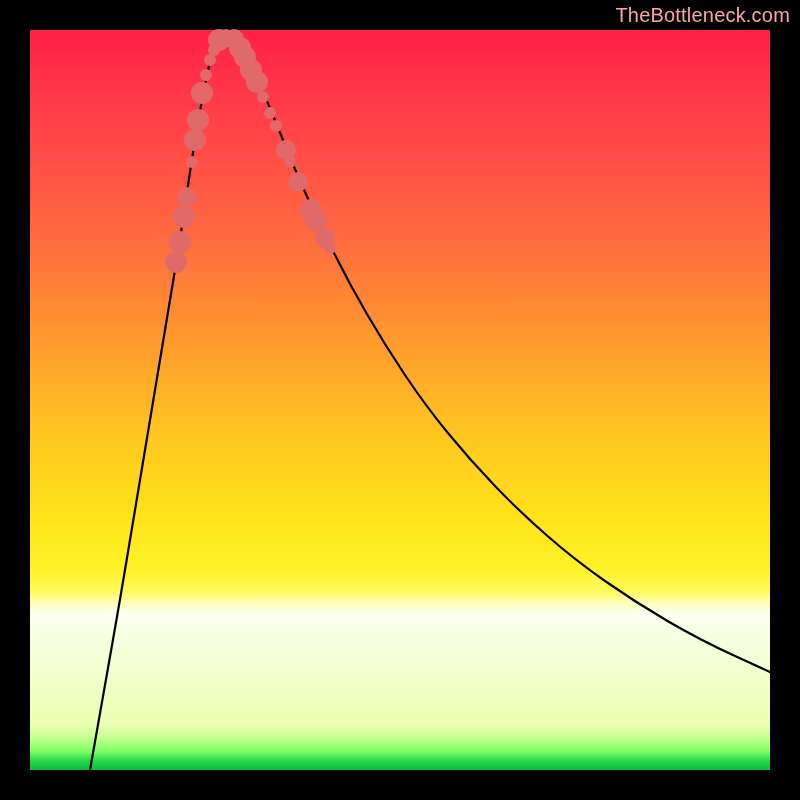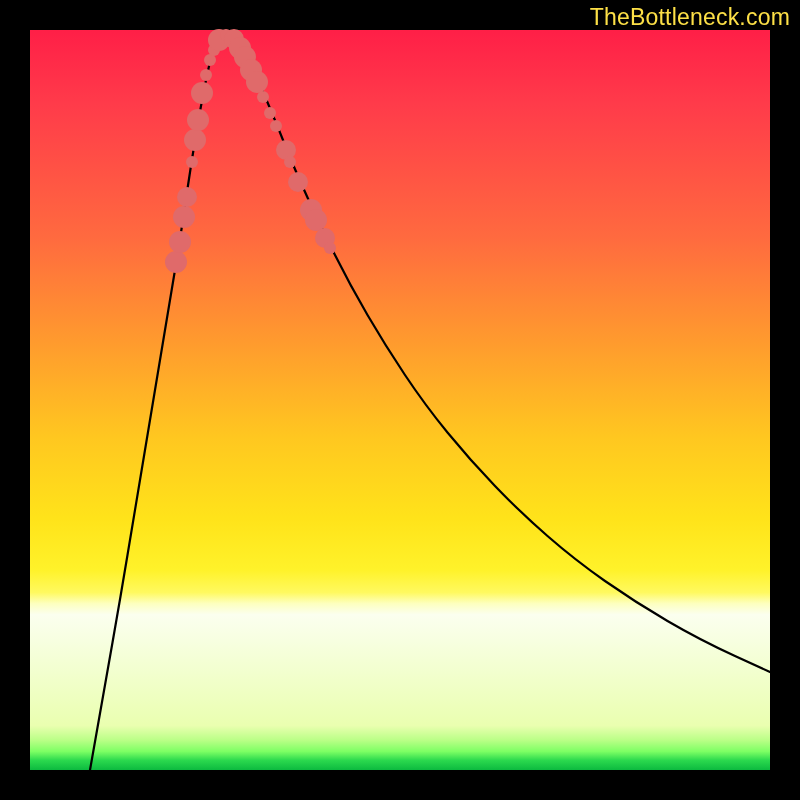--- a/index.html
+++ b/index.html
@@ -40,22 +40,22 @@
       #b9ff86 96%,
       #7dff64 97.5%,
       #2bd94e 98.7%,
       #0cba3f 100%
     );
   }
   .watermark {
     position: absolute;
     top: 4px;
     right: 10px;
-    color: #fde047;
-    font-size: 23px;
+    color: #fca5a5;
+    font-size: 20px;
     font-weight: 500;
     letter-spacing: 0.2px;
     user-select: none;
   }
   svg.curve {
     position: absolute;
     left: 0; top: 0;
     width: 740px; height: 740px;
     overflow: visible;
   }

